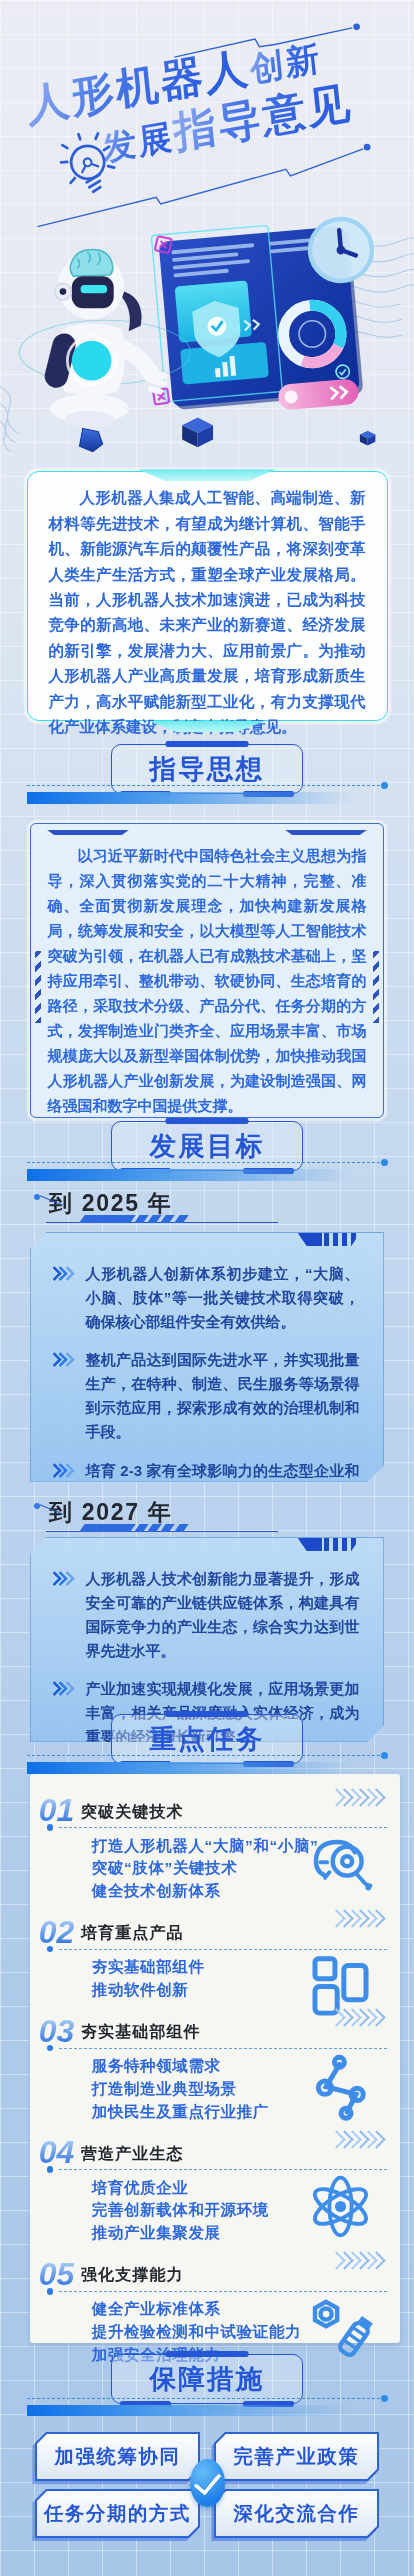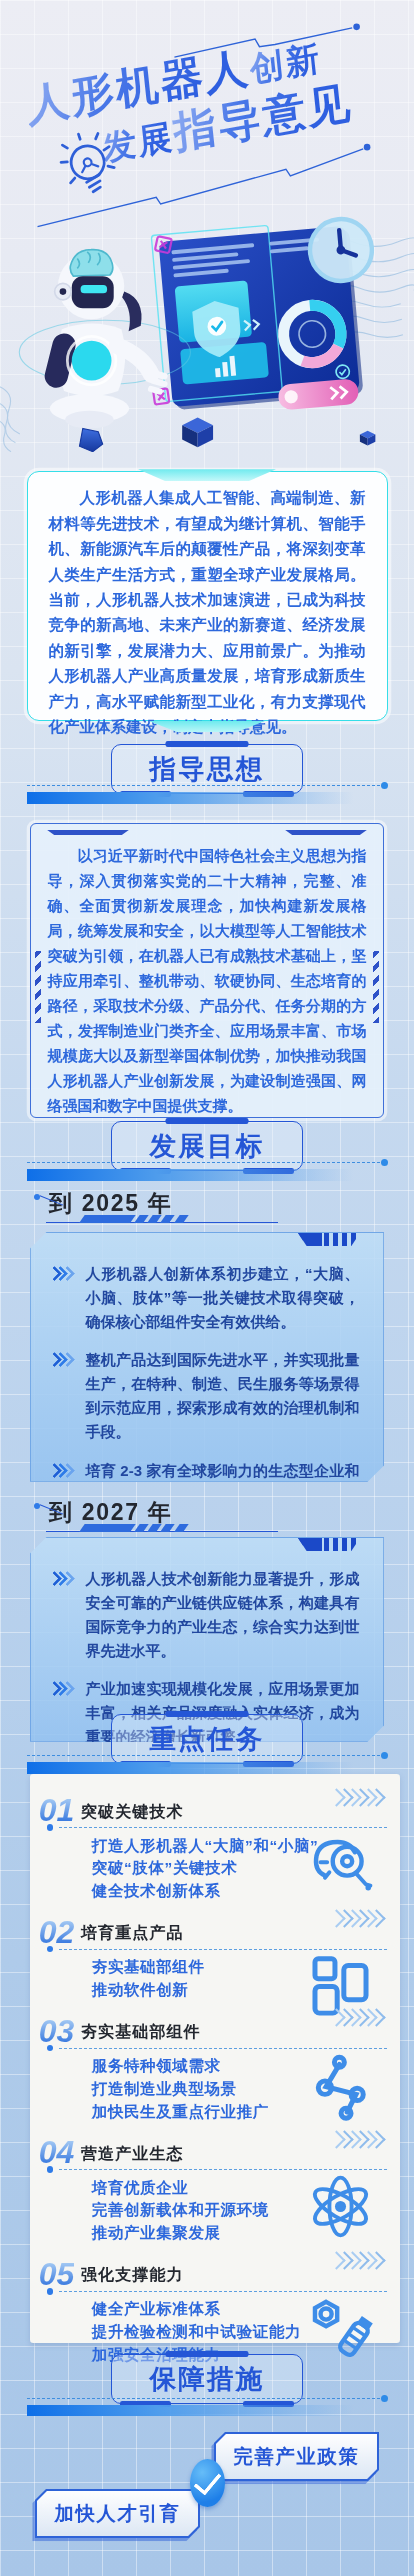--- a/index.html
+++ b/index.html
@@ -556,32 +556,46 @@
     <span class="b-top"></span>
     <span class="b-txt">保障措施</span>
     <span class="b-bl"></span>
     <span class="b-br"></span>
   </div>
   <div class="rule" style="top:2398px;">
       <span class="dot"></span>
     </div>
   <div class="grad-bar" style="top:2405px;height:11px;"></div>
 
+  <div class="mbox" style="left:35px;top:2432px;">
+    <span class="shadow"></span>
+      <span class="frame"></span>
+    <span class="inner">
+        <span>加强统筹协同</span>
+      </span>
+  </div>
   <div class="mbox" style="left:214px;top:2432px;text-align:right;">
     <span class="shadow"></span>
       <span class="frame"></span>
     <span class="inner">
         <span>完善产业政策</span>
       </span>
   </div>
   <div class="mbox" style="left:35px;top:2489px;">
     <span class="shadow"></span>
       <span class="frame"></span>
     <span class="inner">
-        <span>加快人才引育</span>
+        <span>任务分期的方式</span>
+      </span>
+  </div>
+  <div class="mbox" style="left:214px;top:2489px;">
+    <span class="shadow"></span>
+      <span class="frame"></span>
+    <span class="inner">
+        <span>深化交流合作</span>
       </span>
   </div>
   <div class="check-badge">
       <span class="ck"></span>
     </div>
 
 </div>
 
 
 </body></html>

